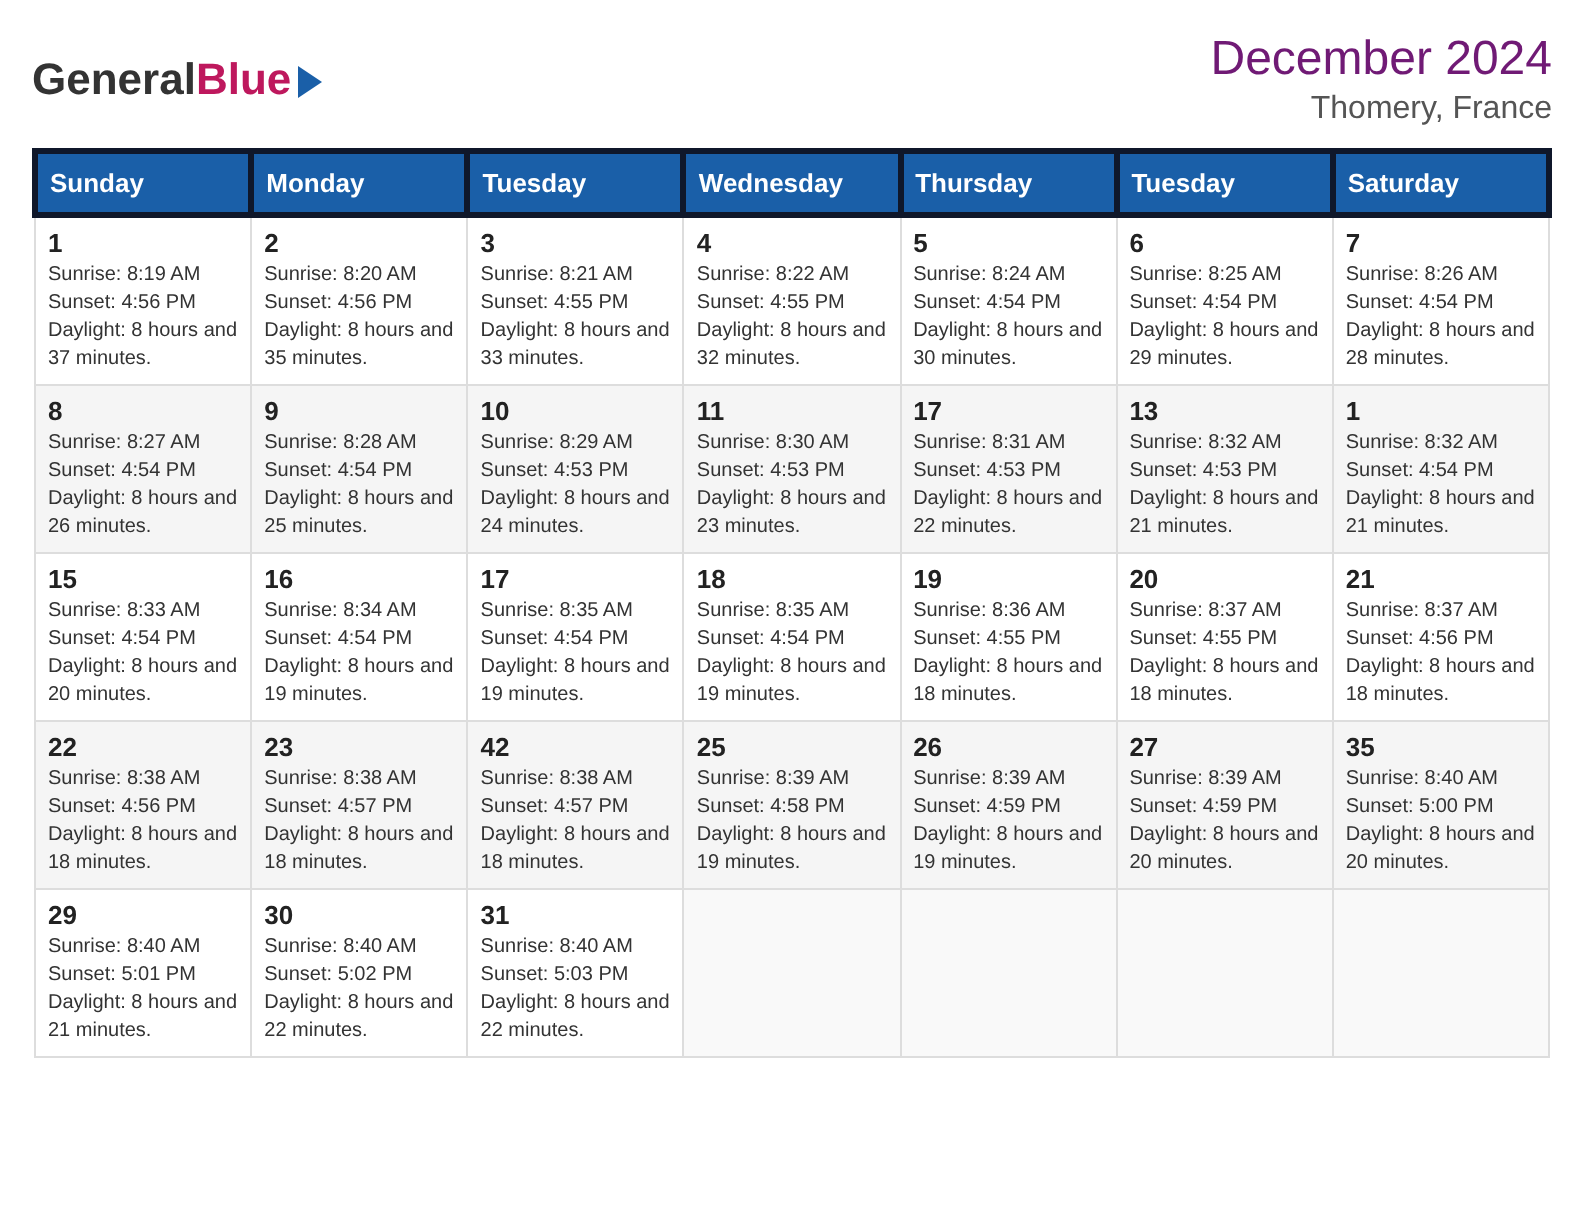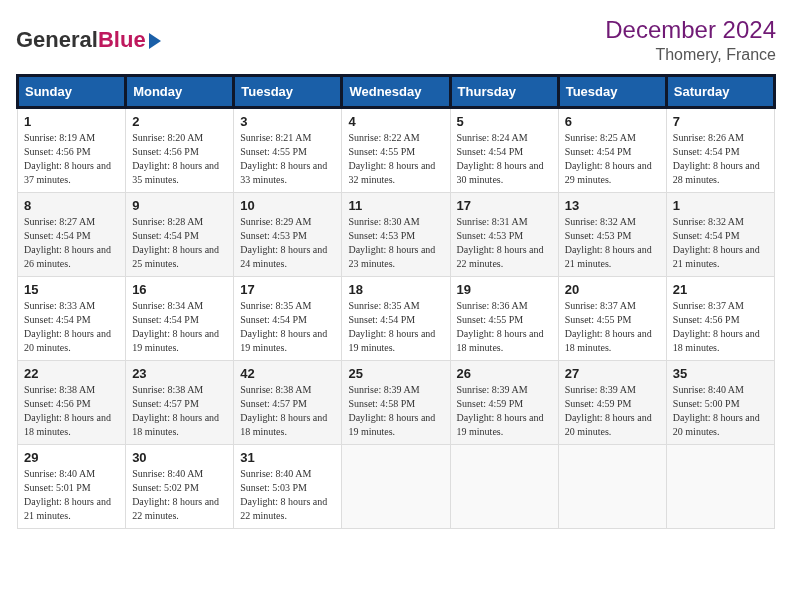--- a/index.html
+++ b/index.html
@@ -87,21 +87,20 @@
       font-size: 13px;
       font-weight: bold;
       color: #222;
       display: block;
       margin-bottom: 2px;
     }
     .cell-text {
       font-size: 10px;
       line-height: 1.4;
       color: #333;
-      font-family: Liberation Serif, serif;
     }
     .empty-cell {
       background: #f9f9f9 !important;
     }
   </style>
 </head>
 <body>
 
 <div class="header-area">
   <div class="logo">

